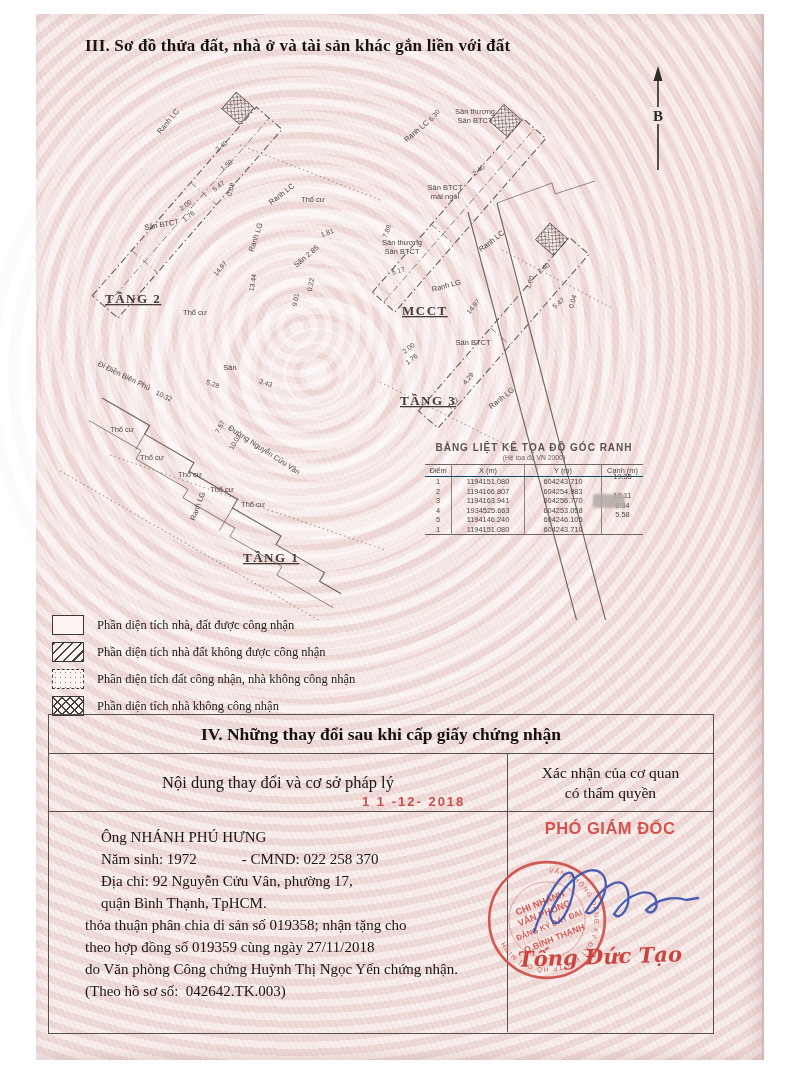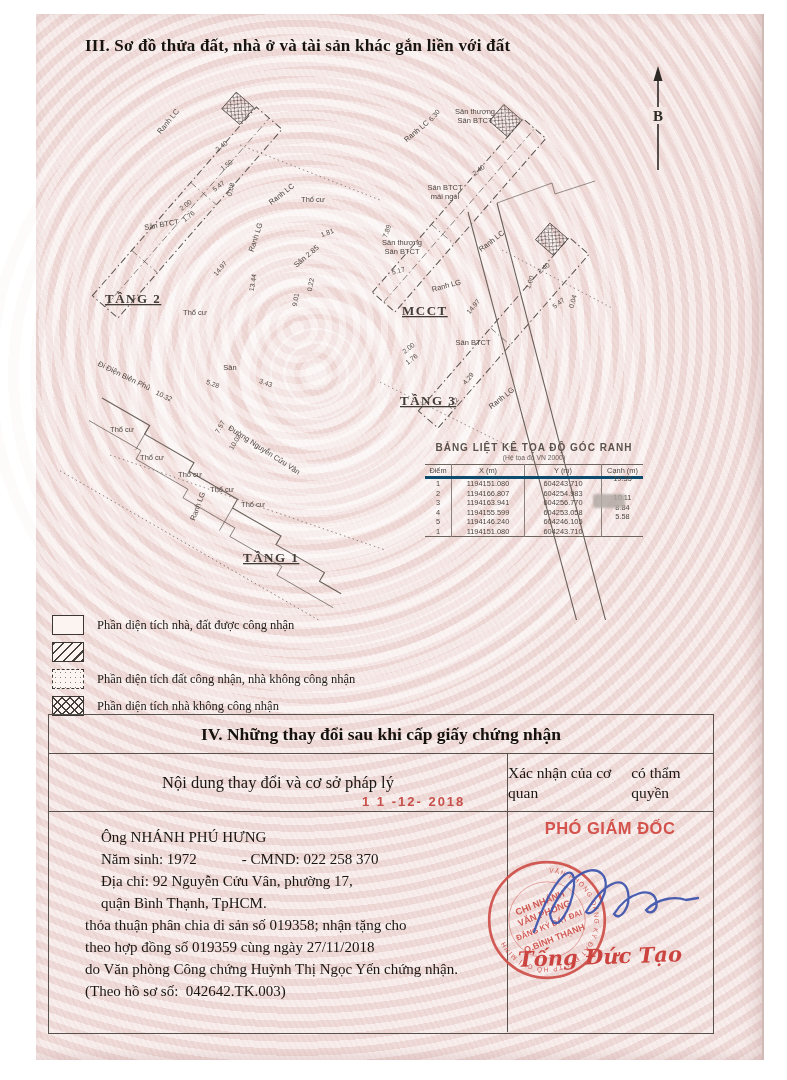--- a/index.html
+++ b/index.html
@@ -35,21 +35,21 @@
   .floor-label{font:bold 13px "Liberation Serif",serif;fill:#433c36;text-decoration:underline;letter-spacing:1.5px;}
   .na{stroke:#2e2a26;stroke-width:1.6;}
   .bnorth{font:bold 15px "Liberation Serif",serif;fill:#2e2a26;text-anchor:middle;}
   
   .coord{position:absolute;left:425px;top:442px;width:218px;color:#4e463f;
     font-family:"Liberation Sans",sans-serif;}
   .coord-title{text-align:center;font-size:10px;font-weight:bold;letter-spacing:1px;color:#5b524b;}
   .coord-sub{text-align:center;font-size:6.8px;margin-top:1px;color:#6a615a;}
   .coord table{width:100%;border-collapse:collapse;margin-top:3px;
     border-top:1.6px solid #6e655e;border-bottom:1.6px solid #6e655e;}
-  .coord th{font-size:7.4px;font-weight:normal;border-bottom:3px solid #0c4a6e;padding:1px 0;}
+  .coord th{font-size:7.4px;font-weight:normal;border-bottom:1px solid #0c4a6e;padding:1px 0;}
   .coord td{font-size:7.4px;text-align:center;padding:0;height:9.5px;line-height:9.5px;}
   .coord th+th,.coord td+td{border-left:.8px solid #8a817a;}
   .canh-val{position:relative;top:-5px;display:inline-block;}
   .smudge{position:absolute;right:18px;top:52px;width:32px;height:14px;background:#b3aaa5;
     opacity:.85;border-radius:2px;filter:blur(1.2px);}
   
   .legend{position:absolute;left:52px;top:615px;width:420px;}
   .legend-item{display:flex;align-items:center;margin-bottom:7px;}
   .swatch{width:30px;height:18px;border:1.2px solid #3c3733;margin-right:13px;flex:0 0 auto;
     background:#fbf4f1;}
@@ -61,21 +61,21 @@
     repeating-linear-gradient(135deg,#45403b 0 1.4px,transparent 1.4px 6px);}
   .legend-label{font-size:12.5px;color:#23201c;}
   
   .s4{position:absolute;left:48px;top:714px;width:664px;height:318px;
     border:1.6px solid #57514b;}
   .s4-title{height:38px;line-height:38px;text-align:center;font-size:17.5px;font-weight:bold;
     color:#14100c;border-bottom:1.5px solid #57514b;}
   .s4-head{display:flex;height:57px;border-bottom:1.5px solid #57514b;}
   .s4-head-left{width:458px;border-right:1.4px solid #57514b;display:flex;align-items:center;
     justify-content:center;font-size:16.5px;color:#1a1612;}
-  .s4-head-right{flex:1;display:flex;flex-direction:row;align-items:center;justify-content:center;
+  .s4-head-right{flex:1;display:flex;flex-direction:column;align-items:center;justify-content:center;
     font-size:15.5px;color:#1a1612;line-height:20px;}
   .s4-body{position:relative;height:220px;}
   .s4-body::before{content:"";position:absolute;left:458px;top:0;bottom:0;width:1.4px;background:#57514b;}
   .doc-lines{padding-top:14px;}
   .doc-line{font-size:15px;color:#191511;line-height:22px;padding-left:36px;white-space:pre-wrap;}
   .doc-line:nth-child(-n+4){padding-left:52px;}
   
   .date-stamp{position:absolute;left:362px;top:794px;font-family:"Liberation Sans",sans-serif;
     font-size:13px;font-weight:bold;color:#c8504a;letter-spacing:2px;z-index:5;}
   .approver-title{position:absolute;left:512px;top:818px;width:196px;text-align:center;z-index:5;
@@ -238,21 +238,21 @@
           <td><span class="canh-val"></span></td>
         </tr>
         <tr>
           <td>3</td>
           <td>1194163.941</td>
           <td>604256.770</td>
           <td><span class="canh-val">10.11</span></td>
         </tr>
         <tr>
           <td>4</td>
-          <td>1194155.599</td>
+          <td>1934525.663</td>
           <td>604253.058</td>
           <td><span class="canh-val">8.84</span></td>
         </tr>
         <tr>
           <td>5</td>
           <td>1194146.240</td>
           <td>604246.105</td>
           <td><span class="canh-val">5.58</span></td>
         </tr>
         <tr>
@@ -266,20 +266,21 @@
   <div class="smudge"></div>
 </div>
 
 <div class="legend" id="legend">
     <div class="legend-item">
       <span class="swatch sw-plain"></span>
       <span class="legend-label">Phần diện tích nhà, đất được công nhận</span>
     </div>
     <div class="legend-item">
       <span class="swatch sw-diagonal"></span>
+      <span class="legend-label">Phần diện tích nhà đất không được công nhận</span>
     </div>
     <div class="legend-item">
       <span class="swatch sw-dotted"></span>
       <span class="legend-label">Phần diện tích đất công nhận, nhà không công nhận</span>
     </div>
     <div class="legend-item">
       <span class="swatch sw-crosshatch"></span>
       <span class="legend-label">Phần diện tích nhà không công nhận</span>
     </div>
   </div>

